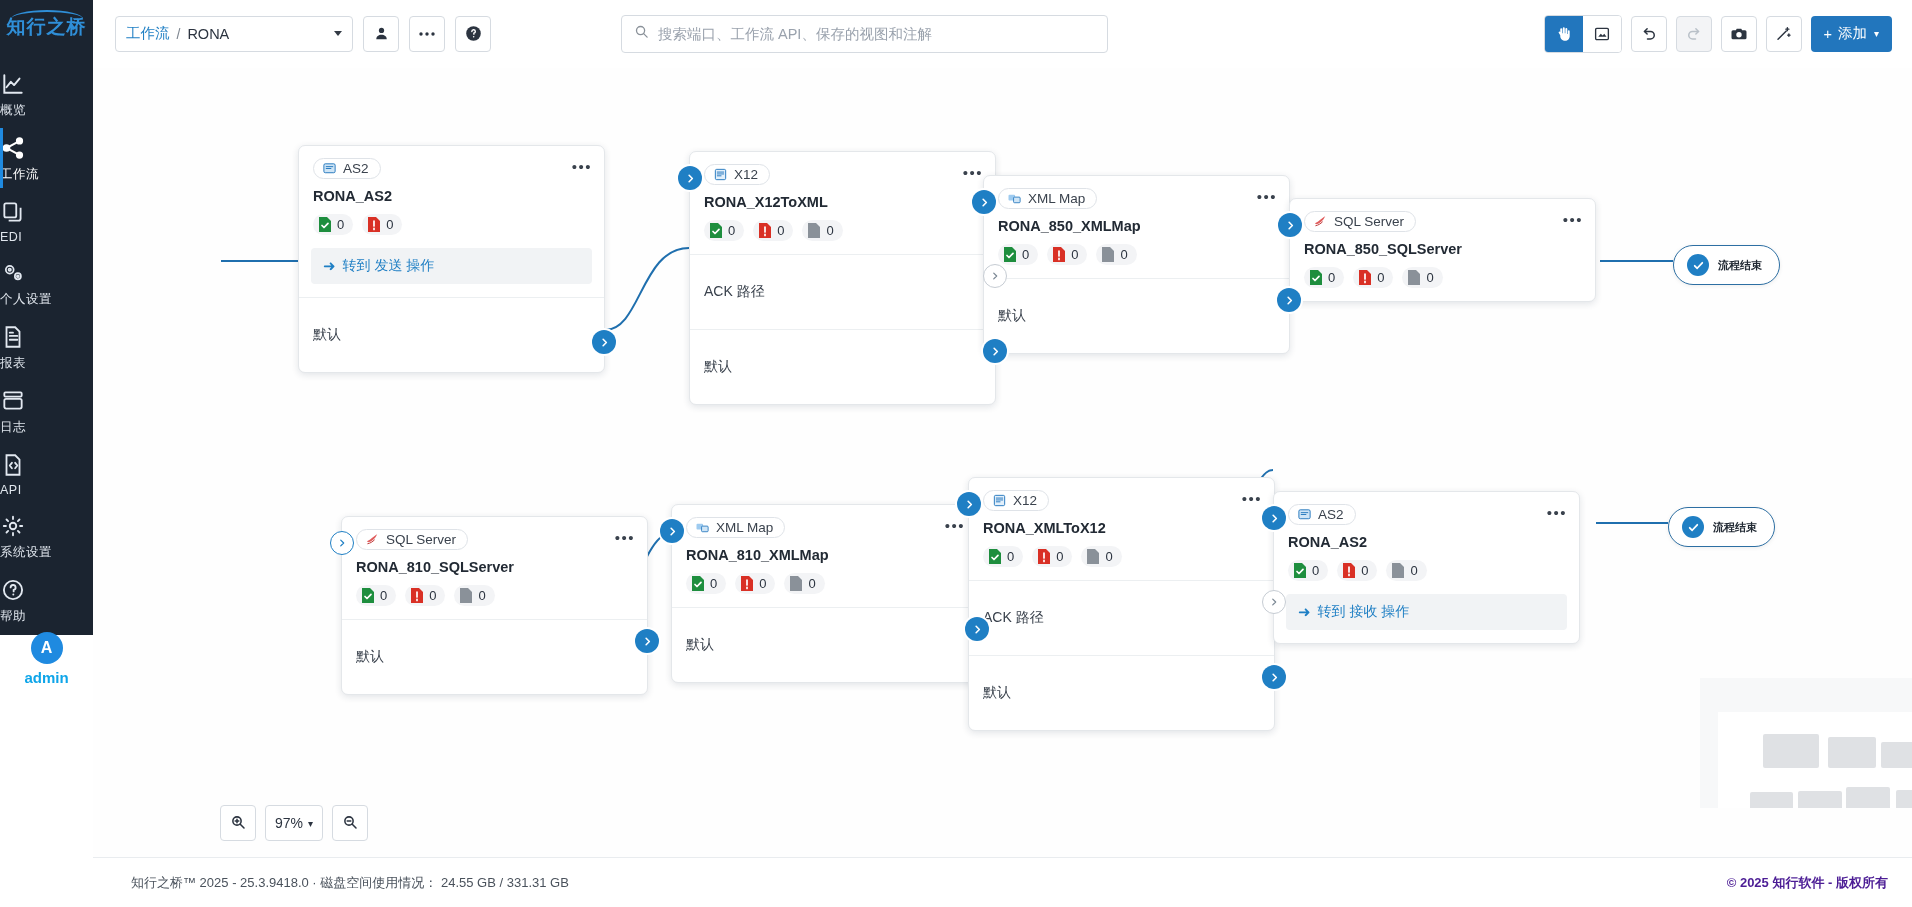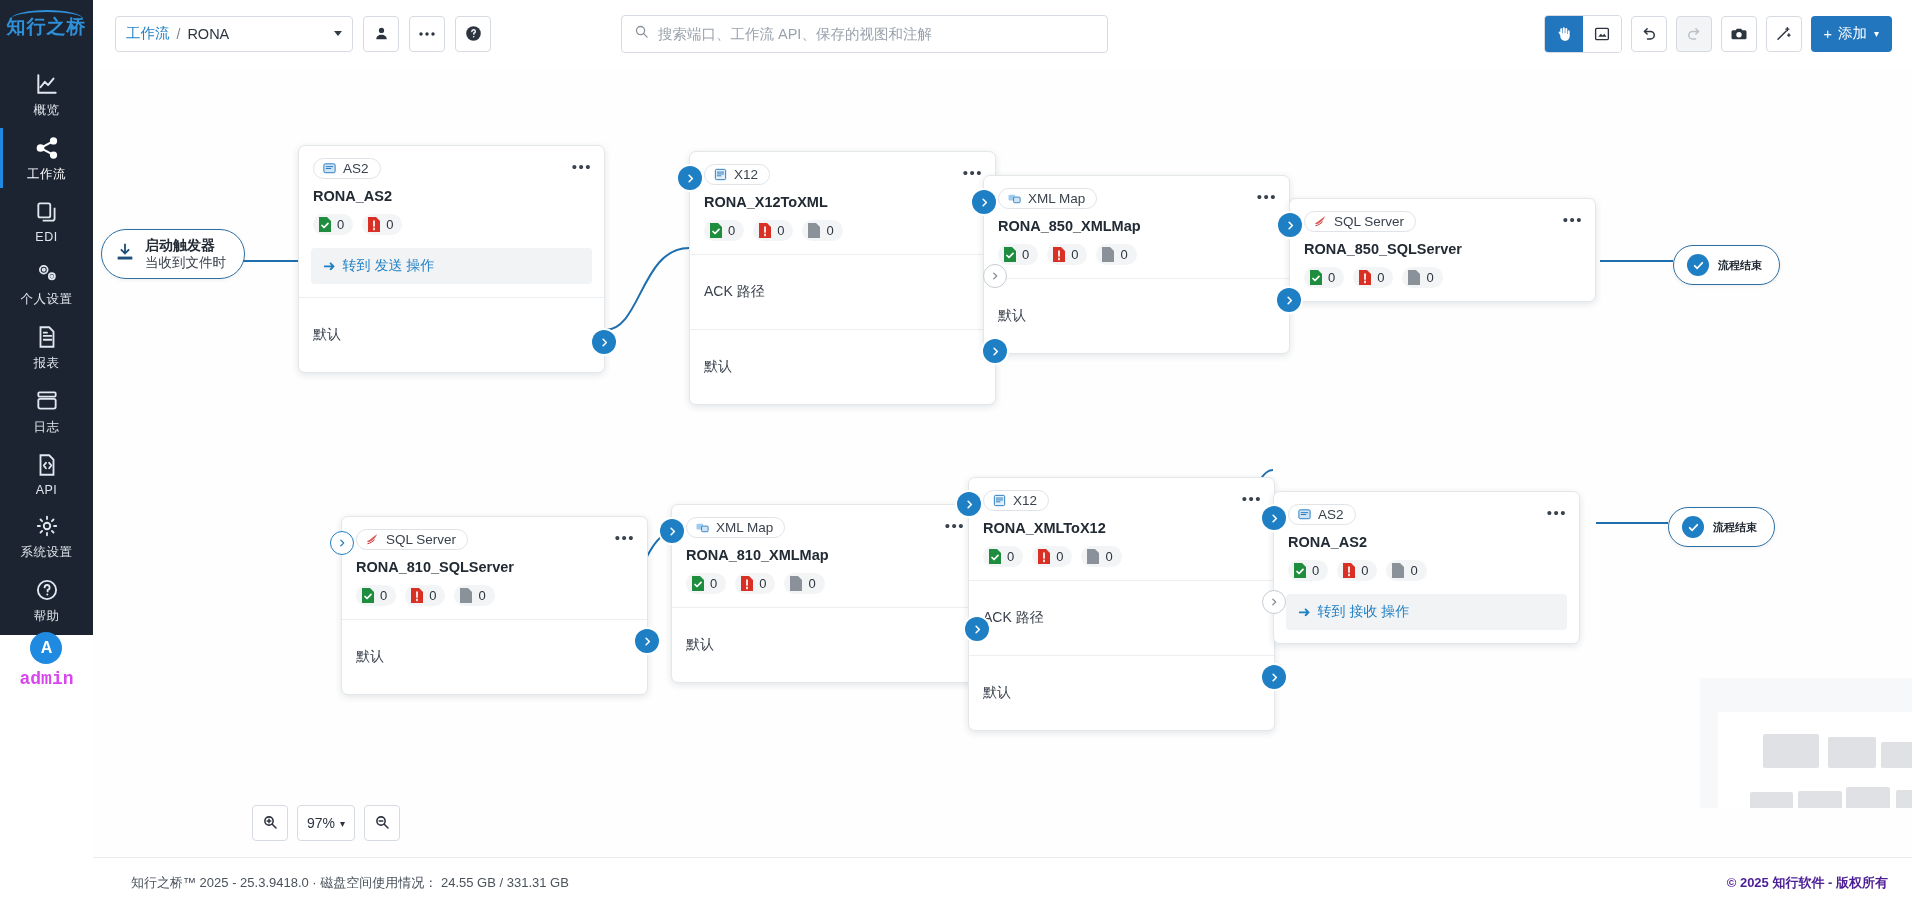--- a/index.html
+++ b/index.html
@@ -21,39 +21,39 @@
     color: #2f8fd8; font-size: 19px; font-weight: bold;
     letter-spacing: 1px; position: relative;
     font-family: "DejaVu Sans", sans-serif;
   }
   .brand::after{
     content:""; position:absolute; left:4px; right:4px; top:-4px; height:7px;
     border-top:2px solid #2f8fd8; border-radius:50%/100% 100% 0 0;
   }
   .nav-item {
     width: 93px; padding: 9px 0 7px; display: flex; flex-direction: column;
-    align-items: center; gap: 5px; cursor: pointer; position: relative;
+    gap: 5px; cursor: pointer; position: relative;
     color: #d3dae3;
   }
   .nav-item .ic { width: 26px; height: 26px; display:block; }
   .nav-item .ic svg { width: 26px; height: 26px; display: block; }
   .nav-label { font-size: 12.5px; color: #dfe5ec; letter-spacing: .5px; }
   .nav-item.active::before {
     content: ""; position: absolute; left: 0; top: 2px; bottom: 2px;
     width: 3px; background: #1f8ae0;
   }
   .nav-item.active .nav-label { color: #ffffff; }
   .nav-spacer { flex: 1 1 auto; }
   .avatar-wrap { padding-bottom: 8px; display:flex; flex-direction:column; align-items:center; gap:5px; cursor:pointer;}
   .avatar {
     width: 32px; height: 32px; border-radius: 50%;
     background: #1f8ae0; color: #fff; font-size: 16px; font-weight: bold;
     display: flex; align-items: center; justify-content: center;
   }
-  .avatar-name { font-size: 18px; color: #d946ef; font-weight: bold; font-family: Liberation Mono, monospace; }
+  .avatar-name { font-size: 15px; color: #0ea5e9; font-weight: bold; }
 
   
   .main { flex: 1 1 auto; position: relative; height: 907px; display: flex; flex-direction: column; background:#fff;}
 
   
   .header {
     height: 68px; flex: 0 0 68px; display: flex; align-items: center;
     padding: 0 20px 0 22px; background: #ffffff; gap: 10px;
     border-bottom: 1px solid #ffffff;
   }
@@ -164,21 +164,21 @@
   }
   .trigger-txt .t1 { font-size: 14px; font-weight: bold; color: #222a34; line-height: 1.25;}
   .trigger-txt .t2 { font-size: 13.5px; color: #3a424d; line-height: 1.25;}
   .end-txt { font-size: 11px; color: #222a34; font-weight: bold;}
   .check-circ {
     width: 22px; height: 22px; border-radius: 50%; background: #1f7fc4;
     display: flex; align-items: center; justify-content: center; flex: 0 0 22px;
   }
 
   
-  .zoomctl { position: absolute; left: 127px; bottom: 16px; display: flex; gap: 9px; z-index: 20; margin-left: 32px; }
+  .zoomctl { position: absolute; left: 127px; bottom: 16px; display: flex; gap: 9px; z-index: 20; }
   .zbtn {
     height: 36px; min-width: 36px; border: 1px solid #d6dbe1; border-radius: 4px;
     background: #fff; display: flex; align-items: center; justify-content: center;
     cursor: pointer; padding: 0 9px; font-size: 14px; color: #2c3440; gap: 5px;
   }
 
   
   .minimap {
     position: absolute; right: 0; bottom: 49px; width: 212px; height: 130px;
     background: #f7f8f9; z-index: 15; overflow: hidden;
@@ -428,32 +428,20 @@
           <path d="M806 275 C 845 275 850 145 890 145"></path>
           <path d="M1124 252 C 1152 252 1160 163 1196 163"></path>
           <path d="M1507 193 L1580 193"></path>
           <path d="M495 592 C 530 592 545 465 578 465"></path>
           <path d="M791 582 C 830 582 840 448 875 448"></path>
           <path d="M1104 600 C 1132 600 1145 402 1180 402"></path>
           <path d="M1503 455 L1575 455"></path>
         </g>
       </svg>
 
-      <div class="flow-pill" style="left:8px; top:161px; padding:7px 18px 7px 12px;">
-        <span>
-          <svg width="22" height="22" viewBox="0 0 24 24" fill="#1f4f7a">
-              <path d="M11 3h2v8.2l2.8-2.8 1.4 1.4L12 15l-5.2-5.2 1.4-1.4L11 11.2z"></path>
-              <path d="M4 17h16v3.2H4z" rx="1"></path>
-            </svg>
-        </span>
-        <span class="trigger-txt">
-          <div class="t1">启动触发器</div>
-          <div class="t2">当收到文件时</div>
-        </span>
-      </div>
 
       <div class="node" style="left:205px; top:77px; width:307px;">
         <div class="node-head">
           <span class="pill">
             <span class="glyph">
               <svg viewBox="0 0 16 16" fill="none">
                   <rect x="2" y="3" width="12" height="9.5" rx="1.5" fill="#cfe5f6" stroke="#2276bd"></rect>
                   <path d="M4.5 6h7M4.5 8h5" stroke="#2276bd" stroke-width="1" stroke-linecap="round"></path>
                 </svg>
             </span>

